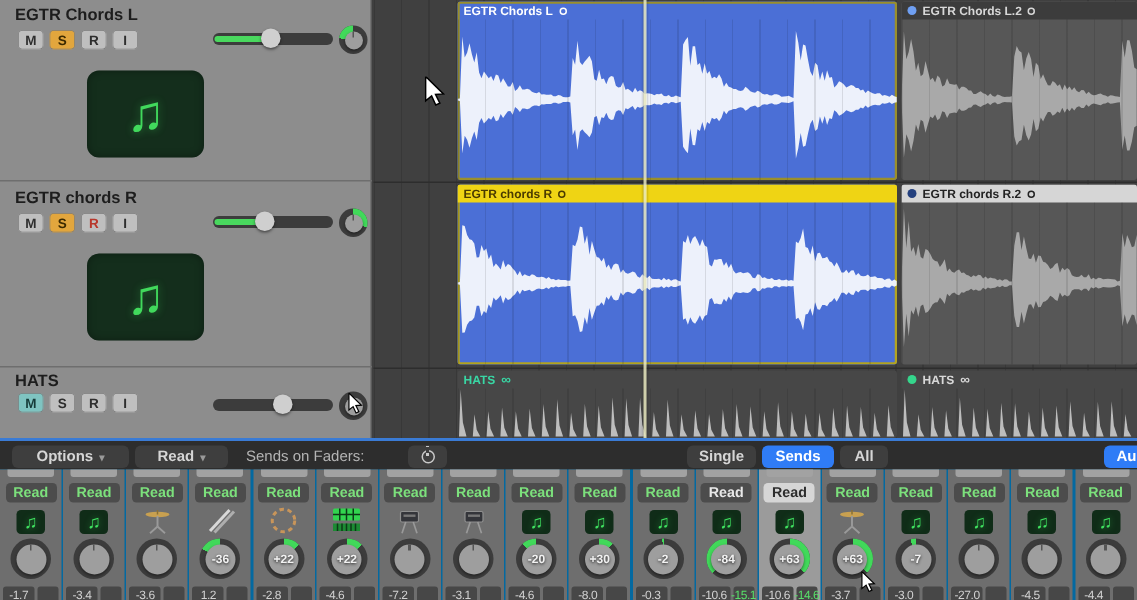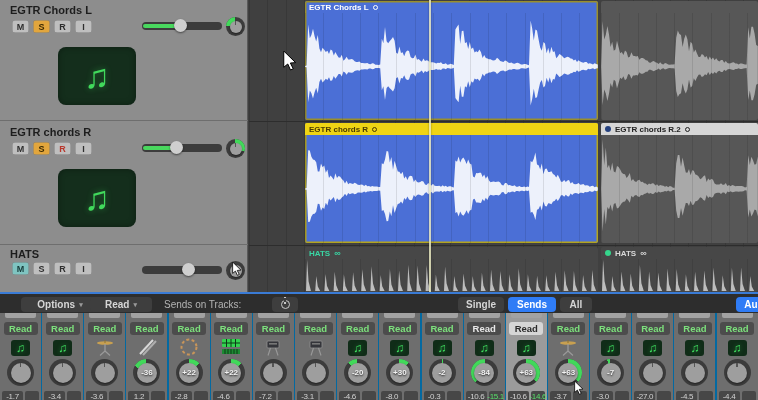--- a/index.html
+++ b/index.html
@@ -165,20 +165,25 @@
               <span class="circ"></span>
             </div>
             <div class="rbody">
               <svg width="293" height="107" viewBox="0 0 293 107" style="display: block;">
                 <path fill="#edf1fb" d="M0.0,52.9 L1.6,52.6 L3.2,11.4 L4.8,25.3 L6.4,22.1 L8.0,15.8 L9.6,23.2 L11.2,28.6 L12.8,21.9 L14.4,35.4 L16.0,39.2 L17.6,34.7 L19.2,36.8 L20.8,39.1 L22.4,37.7 L24.0,41.0 L25.6,36.6 L27.2,37.4 L28.8,42.4 L30.4,39.1 L32.0,41.9 L33.6,44.6 L35.2,44.7 L36.8,41.7 L38.4,47.7 L40.0,46.3 L41.6,43.8 L43.2,46.6 L44.8,46.6 L46.4,46.1 L48.0,46.6 L49.6,48.2 L51.2,48.9 L52.8,49.1 L54.4,48.4 L56.0,50.0 L57.6,49.9 L59.2,50.2 L60.8,50.2 L62.4,50.0 L64.0,51.1 L65.6,51.2 L67.2,50.3 L68.8,50.6 L70.4,51.7 L72.0,51.8 L73.6,51.9 L75.2,51.4 L76.8,25.7 L78.4,30.2 L80.0,14.1 L81.6,28.3 L83.2,30.3 L84.8,28.0 L86.4,26.2 L88.0,24.1 L89.6,27.8 L91.2,39.8 L92.8,40.8 L94.4,33.5 L96.0,39.9 L97.6,39.3 L99.2,43.2 L100.8,39.0 L102.4,37.6 L104.0,38.1 L105.6,44.1 L107.2,45.3 L108.8,45.0 L110.4,41.6 L112.0,46.8 L113.6,46.1 L115.2,47.4 L116.8,48.7 L118.4,45.5 L120.0,48.1 L121.6,47.2 L123.2,47.8 L124.8,49.6 L126.4,49.2 L128.0,49.3 L129.6,49.7 L131.2,50.5 L132.8,49.7 L134.4,49.9 L136.0,49.3 L137.6,51.0 L139.2,51.1 L140.8,50.3 L142.4,51.7 L144.0,51.5 L145.6,50.7 L147.2,51.3 L148.8,51.9 L150.4,16.6 L152.0,13.7 L153.6,11.6 L155.2,30.9 L156.8,17.9 L158.4,17.8 L160.0,30.3 L161.6,29.0 L163.2,36.1 L164.8,29.1 L166.4,36.1 L168.0,34.4 L169.6,39.4 L171.2,38.2 L172.8,39.2 L174.4,36.5 L176.0,39.3 L177.6,44.9 L179.2,42.1 L180.8,44.9 L182.4,45.4 L184.0,46.3 L185.6,46.3 L187.2,47.3 L188.8,47.6 L190.4,47.1 L192.0,44.8 L193.6,46.1 L195.2,47.9 L196.8,48.5 L198.4,48.9 L200.0,47.5 L201.6,48.1 L203.2,49.5 L204.8,50.0 L206.4,49.6 L208.0,50.5 L209.6,50.7 L211.2,49.9 L212.8,49.8 L214.4,50.4 L216.0,51.5 L217.6,51.4 L219.2,51.1 L220.8,50.9 L222.4,51.7 L224.0,52.3 L225.6,7.6 L227.2,15.4 L228.8,27.4 L230.4,16.6 L232.0,17.4 L233.6,26.5 L235.2,34.6 L236.8,37.7 L238.4,28.9 L240.0,30.5 L241.6,40.3 L243.2,34.7 L244.8,40.8 L246.4,33.8 L248.0,38.9 L249.6,38.3 L251.2,45.3 L252.8,43.6 L254.4,41.1 L256.0,42.0 L257.6,43.4 L259.2,45.3 L260.8,44.5 L262.4,43.7 L264.0,44.2 L265.6,45.6 L267.2,45.7 L268.8,47.4 L270.4,46.6 L272.0,49.0 L273.6,47.3 L275.2,48.4 L276.8,49.2 L278.4,49.7 L280.0,49.1 L281.6,49.1 L283.2,50.8 L284.8,50.3 L286.4,50.8 L288.0,51.5 L289.6,50.2 L291.2,51.1 L292.8,51.6 L292.8,55.2 L291.2,55.5 L289.6,56.3 L288.0,55.2 L286.4,55.8 L284.8,56.2 L283.2,55.8 L281.6,57.2 L280.0,57.2 L278.4,56.8 L276.8,57.1 L275.2,57.9 L273.6,58.8 L272.0,57.3 L270.4,59.3 L268.8,58.7 L267.2,60.1 L265.6,60.2 L264.0,61.4 L262.4,61.8 L260.8,61.1 L259.2,60.5 L257.6,62.1 L256.0,63.3 L254.4,64.1 L252.8,61.9 L251.2,60.5 L249.6,66.4 L248.0,65.9 L246.4,70.3 L244.8,64.3 L243.2,69.5 L241.6,64.7 L240.0,73.0 L238.4,74.4 L236.8,66.9 L235.2,69.5 L233.6,76.4 L232.0,84.2 L230.4,84.9 L228.8,75.7 L227.2,85.9 L225.6,92.6 L224.0,54.5 L222.4,55.1 L220.8,55.7 L219.2,55.5 L217.6,55.3 L216.0,55.2 L214.4,56.2 L212.8,56.6 L211.2,56.6 L209.6,55.9 L208.0,56.1 L206.4,56.8 L204.8,56.5 L203.2,56.9 L201.6,58.1 L200.0,58.6 L198.4,57.4 L196.8,57.8 L195.2,58.3 L193.6,59.8 L192.0,60.9 L190.4,59.0 L188.8,58.5 L187.2,58.8 L185.6,59.6 L184.0,59.6 L182.4,60.4 L180.8,60.8 L179.2,63.2 L177.6,60.8 L176.0,65.5 L174.4,67.9 L172.8,65.7 L171.2,66.5 L169.6,65.5 L168.0,69.7 L166.4,68.3 L164.8,74.3 L163.2,68.3 L161.6,74.4 L160.0,73.2 L158.4,83.8 L156.8,83.7 L155.2,72.7 L153.6,89.2 L152.0,87.3 L150.4,84.9 L148.8,54.8 L147.2,55.4 L145.6,55.8 L144.0,55.2 L142.4,55.0 L140.8,56.2 L139.2,55.5 L137.6,55.6 L136.0,57.0 L134.4,56.5 L132.8,56.7 L131.2,56.0 L129.6,56.8 L128.0,57.1 L126.4,57.1 L124.8,56.8 L123.2,58.3 L121.6,58.9 L120.0,58.1 L118.4,60.3 L116.8,57.6 L115.2,58.7 L113.6,59.8 L112.0,59.2 L110.4,63.6 L108.8,60.8 L107.2,60.5 L105.6,61.5 L104.0,66.6 L102.4,67.0 L100.8,65.9 L99.2,62.2 L97.6,65.6 L96.0,65.1 L94.4,70.5 L92.8,64.3 L91.2,65.1 L89.6,75.3 L88.0,78.5 L86.4,76.7 L84.8,75.2 L83.2,73.2 L81.6,74.9 L80.0,87.0 L78.4,73.3 L76.8,77.2 L75.2,55.3 L73.6,54.9 L72.0,55.0 L70.4,55.0 L68.8,55.9 L67.2,56.2 L65.6,55.5 L64.0,55.5 L62.4,56.4 L60.8,56.3 L59.2,56.3 L57.6,56.6 L56.0,56.5 L54.4,57.8 L52.8,57.3 L51.2,57.4 L49.6,58.0 L48.0,59.4 L46.4,59.8 L44.8,59.4 L43.2,59.3 L41.6,61.7 L40.0,59.6 L38.4,58.4 L36.8,63.5 L35.2,61.0 L33.6,61.1 L32.0,63.4 L30.4,65.7 L28.8,63.0 L27.2,67.2 L25.6,67.9 L24.0,64.2 L22.4,66.9 L20.8,65.7 L19.2,67.7 L17.6,69.4 L16.0,65.7 L14.4,68.9 L12.8,80.4 L11.2,74.7 L9.6,79.2 L8.0,85.5 L6.4,80.2 L4.8,77.5 L3.2,89.3 L1.6,54.3 L0.0,54.0 Z"></path>
               </svg>
               <div class="grid"></div>
             </div>
           </div>
           <div class="region" style="left: 352px; top: 1px; width: 157px; height: 119px; background: rgb(87, 87, 87);">
+            <div class="rhead" style="background: rgb(60, 60, 60); color: rgb(216, 216, 216);">
+              <span class="dot" style="background: rgb(111, 159, 242);"></span>
+              <span>EGTR Chords L.2</span>
+              <span class="circ"></span>
+            </div>
             <div class="rbody">
               <svg width="157" height="107" viewBox="0 0 157 107" style="display: block;">
                 <path fill="#a9a9a9" d="M0.0,52.9 L1.6,8.0 L3.2,26.5 L4.8,21.7 L6.4,13.0 L8.0,21.4 L9.6,34.1 L11.2,28.8 L12.8,37.8 L14.4,36.5 L16.0,27.7 L17.6,34.2 L19.2,40.3 L20.8,38.9 L22.4,42.0 L24.0,37.4 L25.6,39.0 L27.2,44.6 L28.8,43.7 L30.4,39.2 L32.0,42.8 L33.6,43.1 L35.2,43.5 L36.8,43.1 L38.4,46.7 L40.0,44.9 L41.6,44.9 L43.2,45.7 L44.8,47.3 L46.4,47.4 L48.0,49.6 L49.6,49.7 L51.2,48.6 L52.8,47.9 L54.4,49.2 L56.0,49.7 L57.6,51.0 L59.2,49.3 L60.8,51.0 L62.4,51.5 L64.0,50.0 L65.6,50.5 L67.2,51.4 L68.8,51.7 L70.4,51.5 L72.0,51.5 L73.6,51.2 L75.2,24.7 L76.8,17.6 L78.4,20.9 L80.0,22.0 L81.6,33.9 L83.2,25.8 L84.8,21.6 L86.4,26.3 L88.0,38.3 L89.6,28.8 L91.2,30.7 L92.8,39.6 L94.4,36.5 L96.0,40.5 L97.6,43.9 L99.2,44.0 L100.8,41.0 L102.4,42.1 L104.0,44.4 L105.6,43.1 L107.2,47.1 L108.8,43.4 L110.4,46.5 L112.0,44.6 L113.6,47.2 L115.2,45.2 L116.8,47.6 L118.4,48.5 L120.0,47.0 L121.6,47.1 L123.2,49.7 L124.8,48.1 L126.4,49.9 L128.0,50.5 L129.6,50.3 L131.2,49.6 L132.8,49.3 L134.4,50.4 L136.0,50.6 L137.6,51.5 L139.2,50.5 L140.8,50.6 L142.4,51.1 L144.0,51.4 L145.6,51.6 L147.2,14.2 L148.8,25.4 L150.4,13.8 L152.0,13.8 L153.6,20.8 L155.2,32.0 L156.8,33.1 L156.8,70.8 L155.2,71.8 L153.6,81.3 L152.0,87.3 L150.4,87.3 L148.8,77.4 L147.2,86.9 L145.6,55.1 L144.0,55.3 L142.4,55.6 L140.8,56.0 L139.2,56.1 L137.6,55.2 L136.0,56.0 L134.4,56.1 L132.8,57.1 L131.2,56.8 L129.6,56.3 L128.0,56.0 L126.4,56.6 L124.8,58.1 L123.2,56.7 L121.6,59.0 L120.0,59.0 L118.4,57.8 L116.8,58.5 L115.2,60.6 L113.6,58.9 L112.0,61.1 L110.4,59.4 L108.8,62.1 L107.2,58.9 L105.6,62.3 L104.0,61.3 L102.4,63.2 L100.8,64.1 L99.2,61.6 L97.6,61.7 L96.0,64.5 L94.4,68.0 L92.8,65.3 L91.2,72.9 L89.6,74.5 L88.0,66.4 L86.4,76.6 L84.8,80.6 L83.2,77.1 L81.6,70.2 L80.0,80.3 L78.4,81.2 L76.8,84.0 L75.2,78.0 L73.6,55.4 L72.0,55.2 L70.4,55.2 L68.8,55.0 L67.2,55.3 L65.6,56.1 L64.0,56.5 L62.4,55.2 L60.8,55.7 L59.2,57.0 L57.6,55.6 L56.0,56.7 L54.4,57.2 L52.8,58.3 L51.2,57.6 L49.6,56.7 L48.0,56.8 L46.4,58.7 L44.8,58.8 L43.2,60.1 L41.6,60.8 L40.0,60.8 L38.4,59.3 L36.8,62.4 L35.2,62.0 L33.6,62.4 L32.0,62.6 L30.4,65.7 L28.8,61.8 L27.2,61.1 L25.6,65.8 L24.0,67.2 L22.4,63.3 L20.8,65.9 L19.2,64.7 L17.6,69.9 L16.0,75.5 L14.4,68.0 L12.8,66.8 L11.2,74.5 L9.6,70.0 L8.0,80.8 L6.4,88.0 L4.8,80.5 L3.2,76.5 L1.6,92.2 L0.0,54.0 Z"></path>
               </svg>
               <div class="grid"></div>
             </div>
           </div>
           <div class="region" style="left: 56px; top: 123px; width: 293px; height: 120px; background: rgb(75, 111, 214); box-shadow: rgb(179, 164, 31) 0px 0px 0px 1.5px inset;">
             <div class="rhead" style="background: rgb(239, 212, 20); color: rgb(74, 59, 0);">
               <span>EGTR chords R</span>
@@ -228,29 +233,29 @@
               </svg>
               <div class="grid"></div>
             </div>
           </div>
         </div>
       <div class="playhead" style="left:180px;"></div>
     </div>
   </div>
 
   <div class="toolbar">
-    <div class="tbtn" style="left:21px;width:78px;text-align:right;">
+    <div class="tbtn" style="left:8px;width:78px;text-align:right;">
       <span>Options</span>
       <span class="chev">▾</span>
     </div>
     <div class="tbtn" style="left:90px;width:62px;">
       <span>Read</span>
       <span class="chev">▾</span>
     </div>
-    <div class="tlabel" style="left:164px;">Sends on Tracks:</div>
+    <div class="tlabel" style="left:164px;">Sends on Faders:</div>
     <div class="tbtn" style="left:272px;width:26px;">
       <span class="power">
           <span class="pstem"></span>
         </span>
     </div>
     <div class="tbtn" style="left:458px;width:46px;justify-content:center;">
       <span>Single</span>
     </div>
     <div class="tbtn seg-active" style="left:508px;width:48px;">
       <span>Sends</span>

